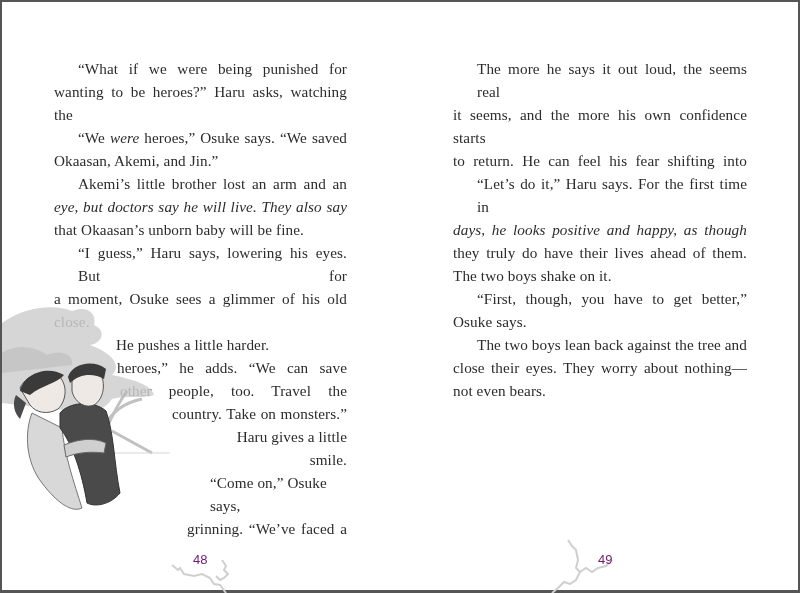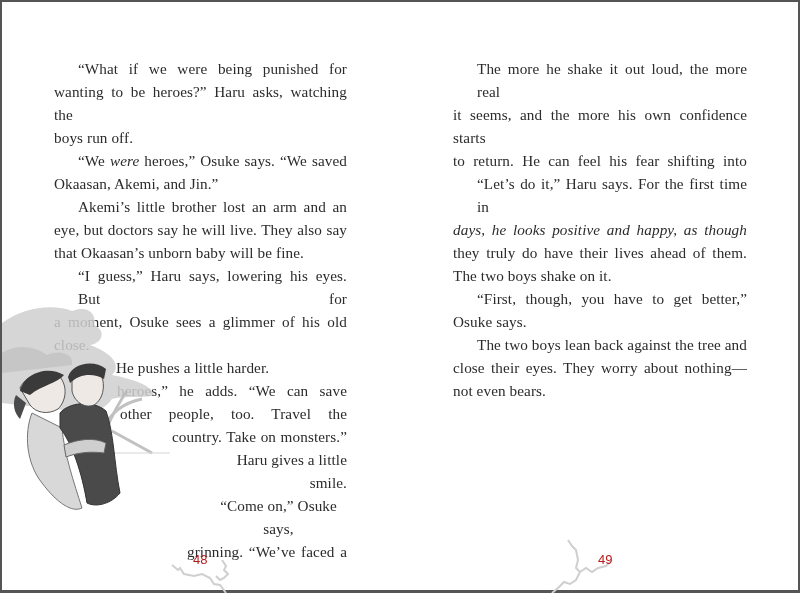--- a/index.html
+++ b/index.html
@@ -22,68 +22,67 @@
   .text {
     position: absolute; font-size: 15.2px; line-height: 23px;
     text-align: justify; letter-spacing: 0.1px;
   }
   .left .text { left: 54px; top: 57px; width: 293px; }
   .right .text { left: 53px; top: 57px; width: 294px; }
   .ind { padding-left: 24px; }
   em { font-style: italic; }
   .pagenum {
     position: absolute; font-family: "Liberation Sans", "DejaVu Sans", sans-serif;
-    font-size: 13px; color: #b91c1c; top: 552px;
+    font-size: 13px; color: #701a75; top: 552px;
   }
   .illustration { position: absolute; left: 2px; top: 303px; width: 168px; height: 220px; }
   .crack { position: absolute; }
 </style>
 </head>
 <body>
 
 <div class="frame"></div>
 
 <div class="page left">
   <div class="text">
 
     <div>
       <span class="line ind" style="display:block;text-align:justify;text-align-last:justify;">“What if we were being punished for</span>
       <span class="line" style="display:block;text-align:justify;text-align-last:justify;">wanting to be heroes?” Haru asks, watching the</span>
-      <span class="line" style="display:block;">boys run off.</span>
     </div>
 
     <div>
       <span class="line ind" style="display:block;text-align:justify;text-align-last:justify;"><span>“We </span><em>were</em><span> heroes,” Osuke says. “We saved</span></span>
       <span class="line" style="display:block;">Okaasan, Akemi, and Jin.”</span>
     </div>
 
     <div>
       <span class="line ind" style="display:block;text-align:justify;text-align-last:justify;">Akemi’s little brother lost an arm and an</span>
-      <span class="line" style="display:block;text-align:justify;text-align-last:justify;">eye, but doctors say he will live. They also say</span>
+      <span class="line" style="display:block;text-align:justify;text-align-last:justify;font-style:italic;">eye, but doctors say he will live. They also say</span>
       <span class="line" style="display:block;">that Okaasan’s unborn baby will be fine.</span>
     </div>
 
     <div>
       <span class="line ind" style="display:block;text-align:justify;text-align-last:justify;">“I guess,” Haru says, lowering his eyes. But for</span>
       <span class="line" style="display:block;text-align:justify;text-align-last:justify;">a moment, Osuke sees a glimmer of his old close.</span>
       <span class="line" style="display:block;padding-left:62px;">He pushes a little harder.</span>
     </div>
 
     <div>
       <span class="line" style="display:block;margin-left:63px;text-align:justify;text-align-last:justify;">heroes,” he adds. “We can save</span>
       <span class="line" style="display:block;margin-left:66px;text-align:justify;text-align-last:justify;">other people, too. Travel the</span>
       <span class="line" style="display:block;margin-left:118px;text-align:justify;text-align-last:justify;">country. Take on monsters.”</span>
     </div>
 
     <div>
       <span class="line" style="display:block;margin-left:147px;text-align:right;">Haru gives a little smile.</span>
     </div>
 
     <div>
-      <span class="line" style="display:block;margin-left:156px;text-align:center;">“Come on,” Osuke says,</span>
+      <span class="line" style="display:block;margin-left:156px;text-align:left;">“Come on,” Osuke says,</span>
       <span class="line" style="display:block;margin-left:133px;text-align:justify;text-align-last:justify;">grinning. “We’ve faced a</span>
 
     </div>
   </div>
 
   <svg class="illustration" viewBox="0 0 168 220" xmlns="http://www.w3.org/2000/svg">
 
     <g fill="#cfcfcf" opacity="0.85">
       <path d="M0 20 C20 5 50 0 70 8 C85 2 95 10 92 22 C105 28 100 40 88 42 C110 50 120 62 110 72 C130 76 150 82 152 92 C140 96 125 92 110 96 C100 110 85 112 70 108 L0 100 Z"></path>
       <path d="M0 50 C15 40 35 44 45 52 C60 46 72 52 70 62 L0 70 Z" fill="#bdbdbd"></path>
@@ -111,21 +110,21 @@
   <svg class="crack" style="left:170px;top:560px;width:70px;height:33px;" viewBox="0 0 70 33">
     <path d="M2 5 L8 10 L10 8 L14 14 L24 16 L32 14 L40 18 L44 24 L50 25 L56 33" stroke="#cfcfcf" stroke-width="2" fill="none"></path>
     <path d="M52 0 L56 6 L54 10 L58 14 L54 18 L50 20 L46 16" stroke="#cfcfcf" stroke-width="2" fill="none"></path>
   </svg>
   <div class="pagenum" style="left:193px;">48</div>
 </div>
 
 <div class="page right">
   <div class="text">
     <div>
-      <span class="line ind" style="display:block;text-align:justify;text-align-last:justify;">The more he shake it out loud, the more real</span>
+      <span class="line ind" style="display:block;text-align:justify;text-align-last:justify;">The more he says it out loud, the seems real</span>
       <span class="line" style="display:block;text-align:justify;text-align-last:justify;">it seems, and the more his own confidence starts</span>
       <span class="line" style="display:block;text-align:justify;text-align-last:justify;">to return. He can feel his fear shifting into</span>
     </div>
     <div>
       <span class="line ind" style="display:block;text-align:justify;text-align-last:justify;">“Let’s do it,” Haru says. For the first time in</span>
       <span class="line" style="display:block;text-align:justify;text-align-last:justify;font-style:italic;">days, he looks positive and happy, as though</span>
       <span class="line" style="display:block;text-align:justify;text-align-last:justify;">they truly do have their lives ahead of them.</span>
       <span class="line" style="display:block;">The two boys shake on it.</span>
     </div>
     <div>

